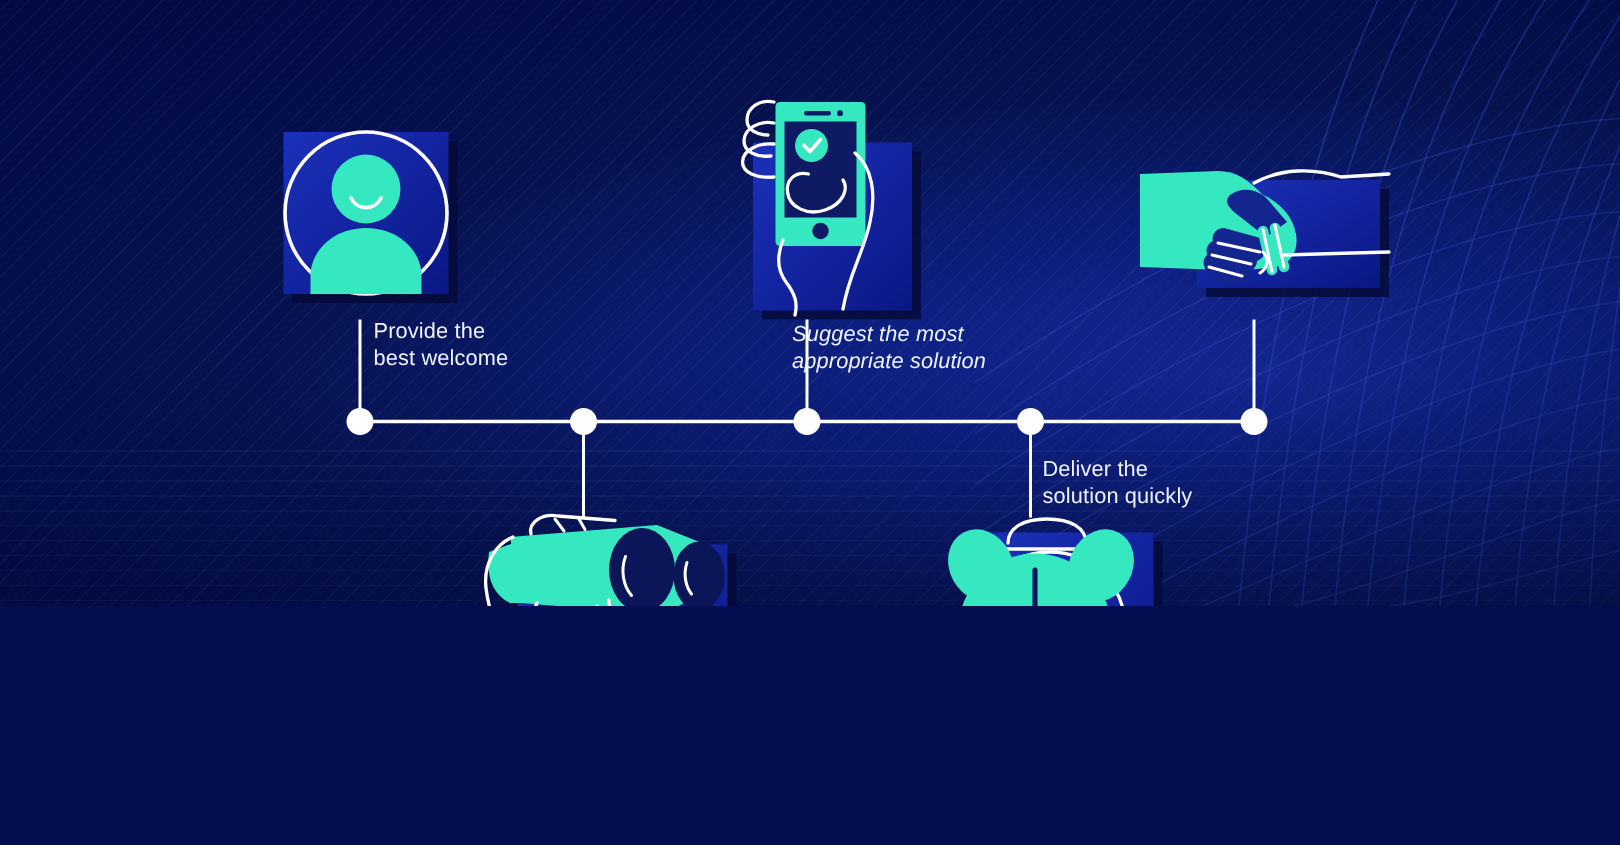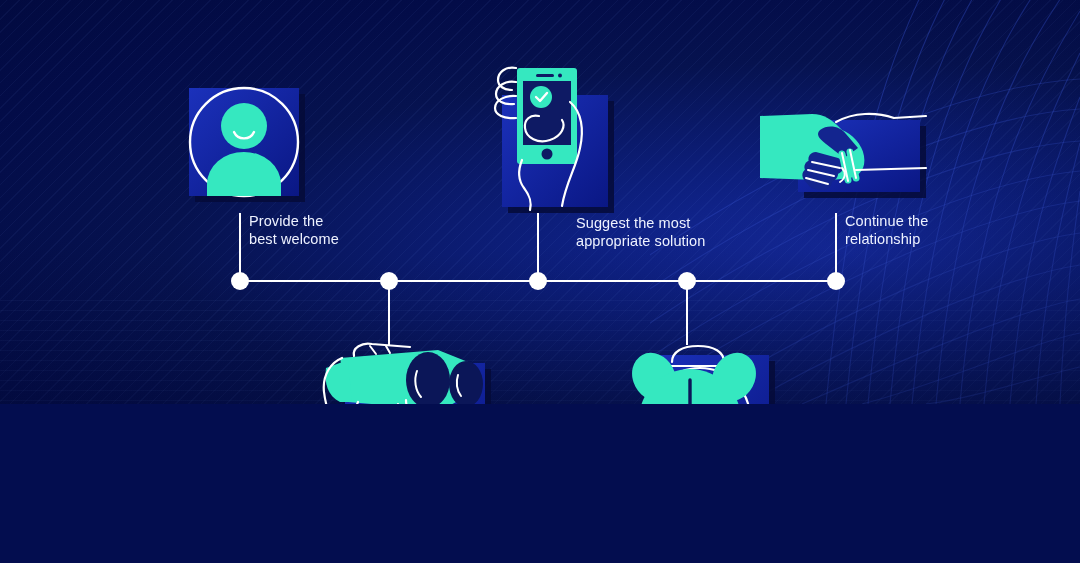--- a/index.html
+++ b/index.html
@@ -229,18 +229,18 @@
         <circle cx="538" cy="281" r="9" fill="#ffffff"></circle>
         <line x1="687" x2="687" y1="281" y2="345" stroke="#ffffff" stroke-width="2"></line>
         <circle cx="687" cy="281" r="9" fill="#ffffff"></circle>
         <line x1="836" x2="836" y1="213" y2="281" stroke="#ffffff" stroke-width="2"></line>
         <circle cx="836" cy="281" r="9" fill="#ffffff"></circle>
       </g>
   </svg>
 
   <div class="label" id="label-0" style="left: 249px; top: 213px;">Provide the
 best welcome</div>
-  <div class="label" id="label-2" style="left: 576px; top: 215px;">Suggest the most
+  <div class="label" id="label-2" style="left: 528px; top: 215px; font-style: italic;">Suggest the most
 appropriate solution</div>
-  <div class="label" id="label-4" style="left: 845px; top: 213px;">Continue the
-relationship</div>
+  <div class="label" id="label-3" style="left: 695px; top: 305px;">Deliver the
+solution quickly</div>
 
 </div>
 
 </body></html>

